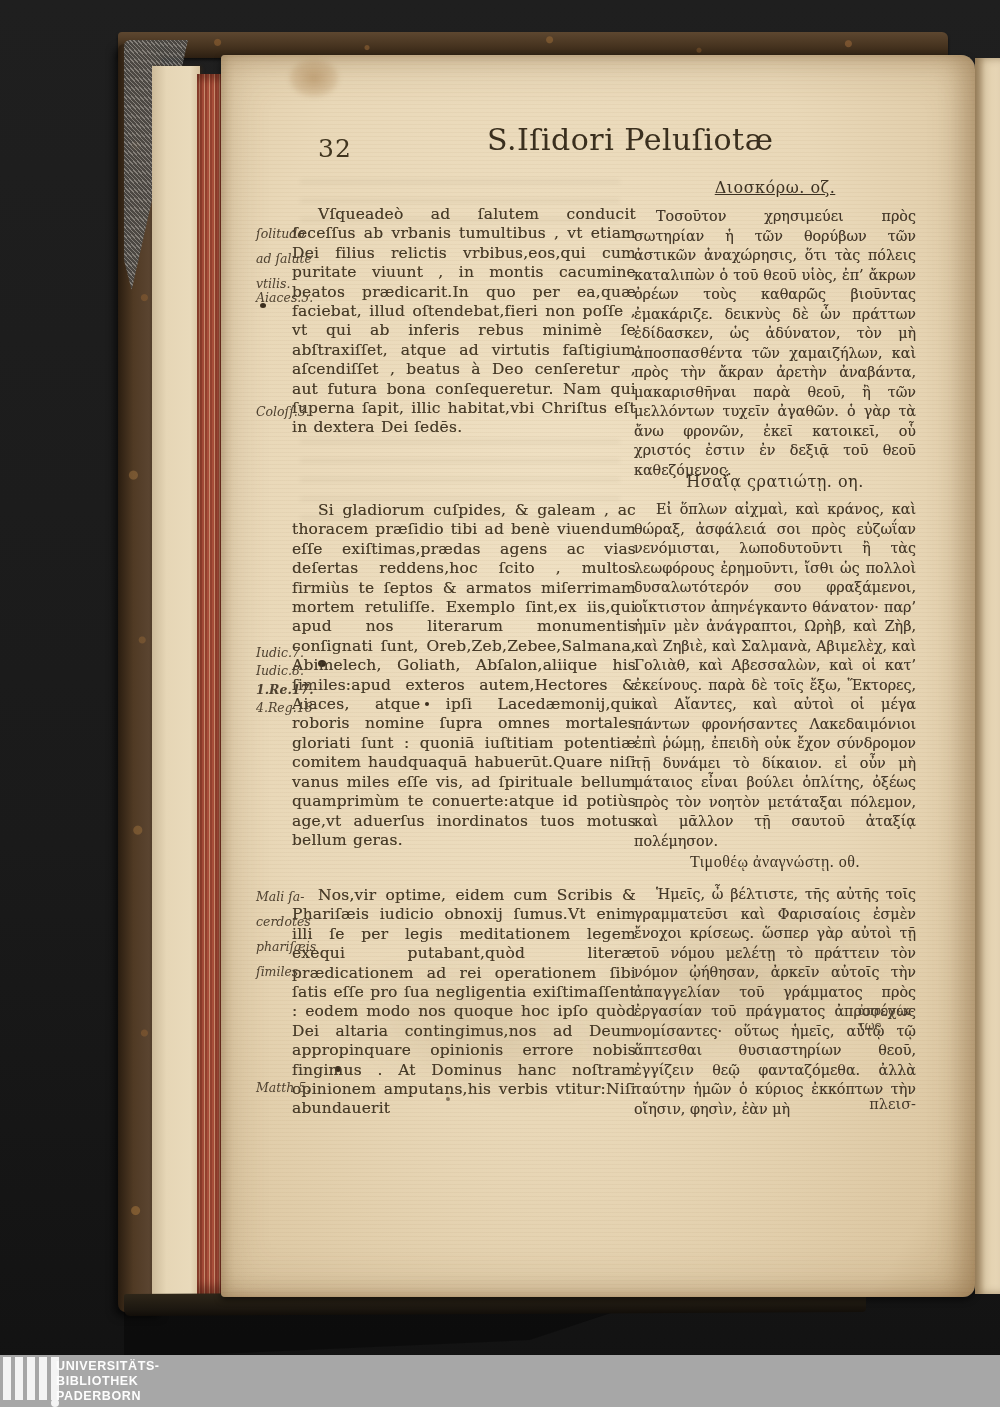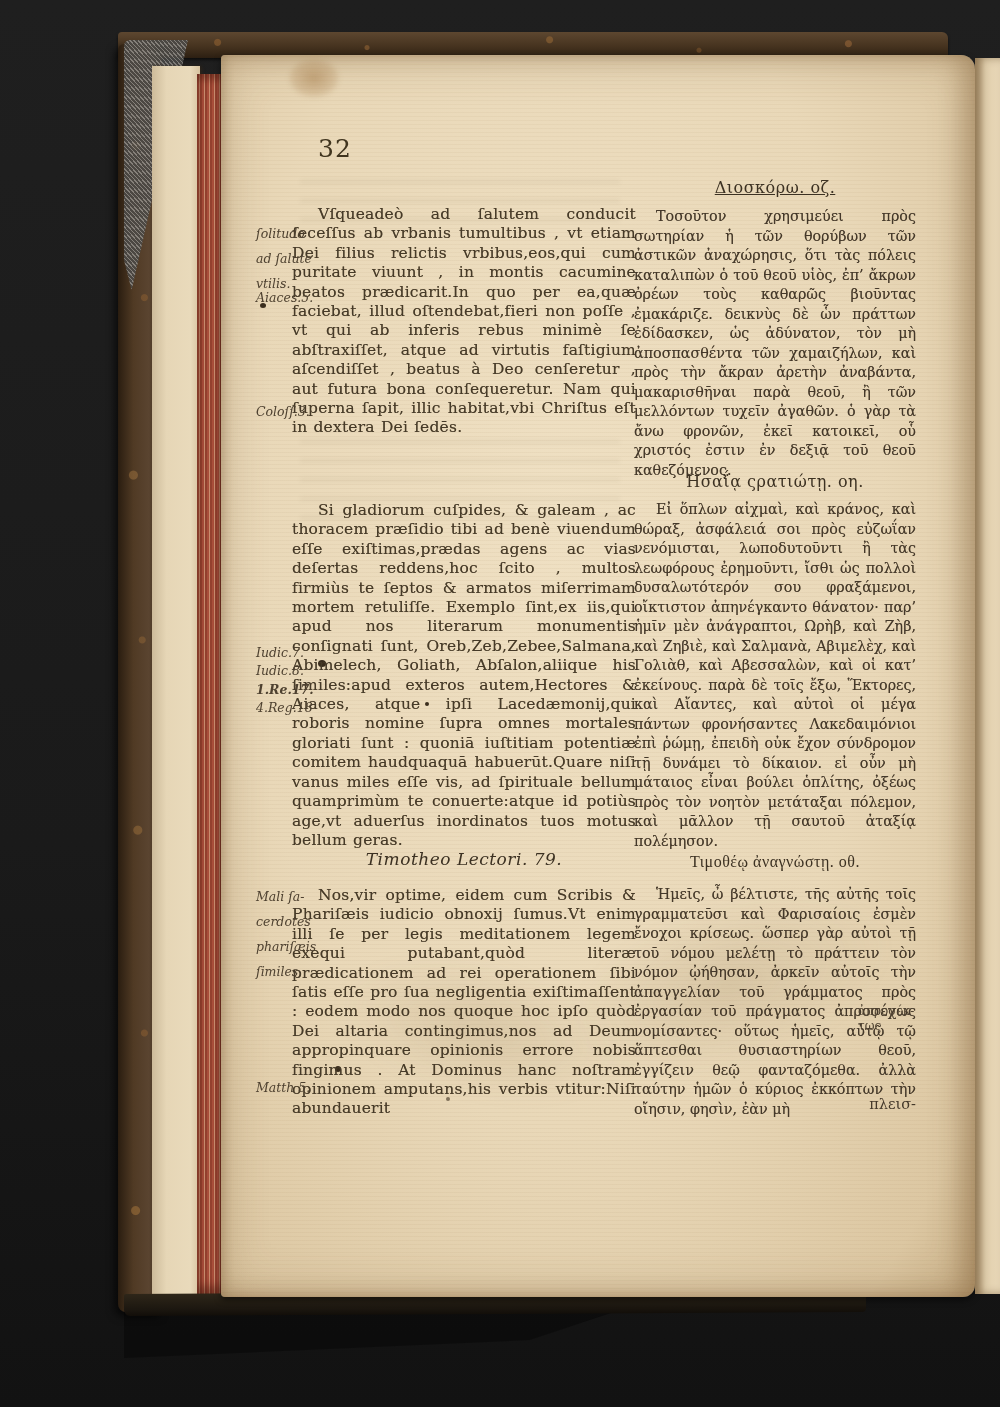--- a/index.html
+++ b/index.html
@@ -110,26 +110,26 @@
   <div class="abs crease2"></div>
   <div class="abs ghost" style="left:300px;top:170px;width:320px;height:52px;"></div>
   <div class="abs ghost" style="left:300px;top:430px;width:320px;height:90px;"></div>
   <div class="abs dot" style="left:260px;top:303px;width:6px;height:5px;"></div>
   <div class="abs dot" style="left:318px;top:660px;width:8px;height:7px;"></div>
   <div class="abs dot" style="left:335px;top:1066px;width:6px;height:6px;"></div>
   <div class="abs dot" style="left:425px;top:702px;width:4px;height:4px;"></div>
   <div class="abs dot" style="left:446px;top:1097px;width:4px;height:4px;opacity:.6;"></div>
 
   <div class="abs pagenum" style="left:318px;top:134px;">32</div>
+  <div class="abs runtitle" style="left:487px;top:122px;">S.Iſidori Peluſiotæ</div>
 
   <div class="abs lat-body" style="left:292px;top:205px;width:344px;">Vſqueadeò ad ſalutem conducit ſeceſſus ab vrbanis tumultibus , vt etiam Dei filius relictis vrbibus,eos,qui cum puritate viuunt , in montis cacumine beatos prædicarit.In quo per ea,quæ faciebat, illud oſtendebat,fieri non poſſe , vt qui ab inferis rebus minimè ſe abſtraxiſſet, atque ad virtutis faſtigium aſcendiſſet , beatus à Deo cenſeretur , aut futura bona conſequeretur. Nam qui ſuperna ſapit, illic habitat,vbi Chriſtus eſt in dextera Dei ſedēs.</div>
 
   <div class="abs lat-body" style="left:292px;top:501px;width:344px;">Si gladiorum cuſpides, &amp; galeam , ac thoracem præſidio tibi ad benè viuendum eſſe exiſtimas,prædas agens ac vias deſertas reddens,hoc ſcito , multos firmiùs te ſeptos &amp; armatos miſerrimam mortem retuliſſe. Exemplo ſint,ex iis,qui apud nos literarum monumentis conſignati ſunt, Oreb,Zeb,Zebee,Salmana, Abimelech, Goliath, Abſalon,aliique his ſimiles:apud exteros autem,Hectores &amp; Aiaces, atque ipſi Lacedæmonij,qui roboris nomine ſupra omnes mortales gloriati ſunt : quoniā iuſtitiam potentiæ comitem haudquaquā habuerūt.Quare niſi vanus miles eſſe vis, ad ſpirituale bellum quamprimùm te conuerte:atque id potiùs age,vt aduerſus inordinatos tuos motus bellum geras.</div>
 
-  <div class="abs lat-heading" style="left:292px;top:849px;width:344px;">Timotheo Lectori. 79.</div>
   <div class="abs lat-body" style="left:292px;top:886px;width:344px;">Nos,vir optime, eidem cum Scribis &amp; Phariſæis iudicio obnoxij ſumus.Vt enim illi ſe per legis meditationem legem exequi putabant,quòd literæ prædicationem ad rei operationem ſibi ſatis eſſe pro ſua negligentia exiſtimaſſent : eodem modo nos quoque hoc ipſo quòd Dei altaria contingimus,nos ad Deum appropinquare opinionis errore nobis fingimus . At Dominus hanc noſtram opinionem amputans,his verbis vtitur:Niſi abundauerit</div>
 
   <div class="abs gr-heading" style="left:634px;top:178px;width:282px;text-decoration:underline;">Διοσκόρω. οζ.</div>
   <div class="abs gr-body" style="left:634px;top:207px;width:282px;">Τοσοῦτον χρησιμεύει πρὸς σωτηρίαν ἡ τῶν θορύβων τῶν ἀστικῶν ἀναχώρησις, ὅτι τὰς πόλεις καταλιπὼν ὁ τοῦ θεοῦ υἱὸς, ἐπ’ ἄκρων ὀρέων τοὺς καθαρῶς βιοῦντας ἐμακάριζε. δεικνὺς δὲ ὧν πράττων ἐδίδασκεν, ὡς ἀδύνατον, τὸν μὴ ἀποσπασθέντα τῶν χαμαιζήλων, καὶ πρὸς τὴν ἄκραν ἀρετὴν ἀναβάντα, μακαρισθῆναι παρὰ θεοῦ, ἢ τῶν μελλόντων τυχεῖν ἀγαθῶν. ὁ γὰρ τὰ ἄνω φρονῶν, ἐκεῖ κατοικεῖ, οὗ χριστός ἐστιν ἐν δεξιᾷ τοῦ θεοῦ καθεζόμενος.</div>
 
   <div class="abs gr-heading" style="left:634px;top:472px;width:282px;">Ησαΐᾳ ςρατιώτῃ. οη.</div>
   <div class="abs gr-body" style="left:634px;top:500px;width:282px;">Εἰ ὅπλων αἰχμαὶ, καὶ κράνος, καὶ θώραξ, ἀσφάλειά σοι πρὸς εὐζωΐαν νενόμισται, λωποδυτοῦντι ἢ τὰς λεωφόρους ἐρημοῦντι, ἴσθι ὡς πολλοὶ δυσαλωτότερόν σου φραξάμενοι, οἴκτιστον ἀπηνέγκαντο θάνατον· παρ’ ἡμῖν μὲν ἀνάγραπτοι, Ωρὴβ, καὶ Ζὴβ, καὶ Ζηβιὲ, καὶ Σαλμανὰ, Αβιμελὲχ, καὶ Γολιὰθ, καὶ Αβεσσαλὼν, καὶ οἱ κατ’ ἐκείνους. παρὰ δὲ τοῖς ἔξω, Ἕκτορες, καὶ Αἴαντες, καὶ αὐτοὶ οἱ μέγα πάντων φρονήσαντες Λακεδαιμόνιοι ἐπὶ ῥώμῃ, ἐπειδὴ οὐκ ἔχον σύνδρομον τῇ δυνάμει τὸ δίκαιον. εἰ οὖν μὴ μάταιος εἶναι βούλει ὁπλίτης, ὀξέως πρὸς τὸν νοητὸν μετάταξαι πόλεμον, καὶ μᾶλλον τῇ σαυτοῦ ἀταξίᾳ πολέμησον.</div>
 
   <div class="abs gr-heading" style="left:634px;top:853px;width:282px;font-family:Liberation Serif, serif;">Τιμοθέῳ ἀναγνώστῃ. οθ.</div>
   <div class="abs gr-body" style="left:634px;top:885px;width:282px;">Ἡμεῖς, ὦ βέλτιστε, τῆς αὐτῆς τοῖς γραμματεῦσι καὶ Φαρισαίοις ἐσμὲν ἔνοχοι κρίσεως. ὥσπερ γὰρ αὐτοὶ τῇ τοῦ νόμου μελέτῃ τὸ πράττειν τὸν νόμον ᾠήθησαν, ἀρκεῖν αὐτοῖς τὴν ἀπαγγελίαν τοῦ γράμματος πρὸς ἐργασίαν τοῦ πράγματος ἀπροσέχως νομίσαντες· οὕτως ἡμεῖς, αὐτῷ τῷ ἅπτεσθαι θυσιαστηρίων θεοῦ, ἐγγίζειν θεῷ φανταζόμεθα. ἀλλὰ ταύτην ἡμῶν ὁ κύριος ἐκκόπτων τὴν οἴησιν, φησὶν, ἐὰν μὴ</div>
@@ -147,14 +147,29 @@
   <div class="abs mnote" style="left:256px;top:695px;width:58px;">4.Reg.18</div>
   <div class="abs mnote" style="left:256px;top:884px;width:58px;">Mali ſa-
 cerdotes
 phariſæis
 ſimiles.</div>
   <div class="abs mnote" style="left:256px;top:1075px;width:58px;">Matth 5.</div>
 
   <div class="abs gr-mnote" style="left:858px;top:1004px;width:60px;">ἀπροσέκ-
 τως</div>
 
+  <div class="abs banner">
+    <div class="abs" style="left:3px;top:0;width:70px;height:52px;">
+      <span class="bar" style="left:0;"></span>
+      <span class="bar" style="left:12px;"></span>
+      <span class="bar" style="left:24px;"></span>
+      <span class="bar" style="left:36px;"></span>
+      <span class="bar" style="left:48px;"></span>
+      <span class="bardot" style="left:48px;top:44px;"></span>
+    </div>
+    <div class="banner-text">
+      <div>UNIVERSITÄTS-</div>
+      <div>BIBLIOTHEK</div>
+      <div>PADERBORN</div>
+    </div>
+  </div>
 
 </div>
 
 </body></html>

